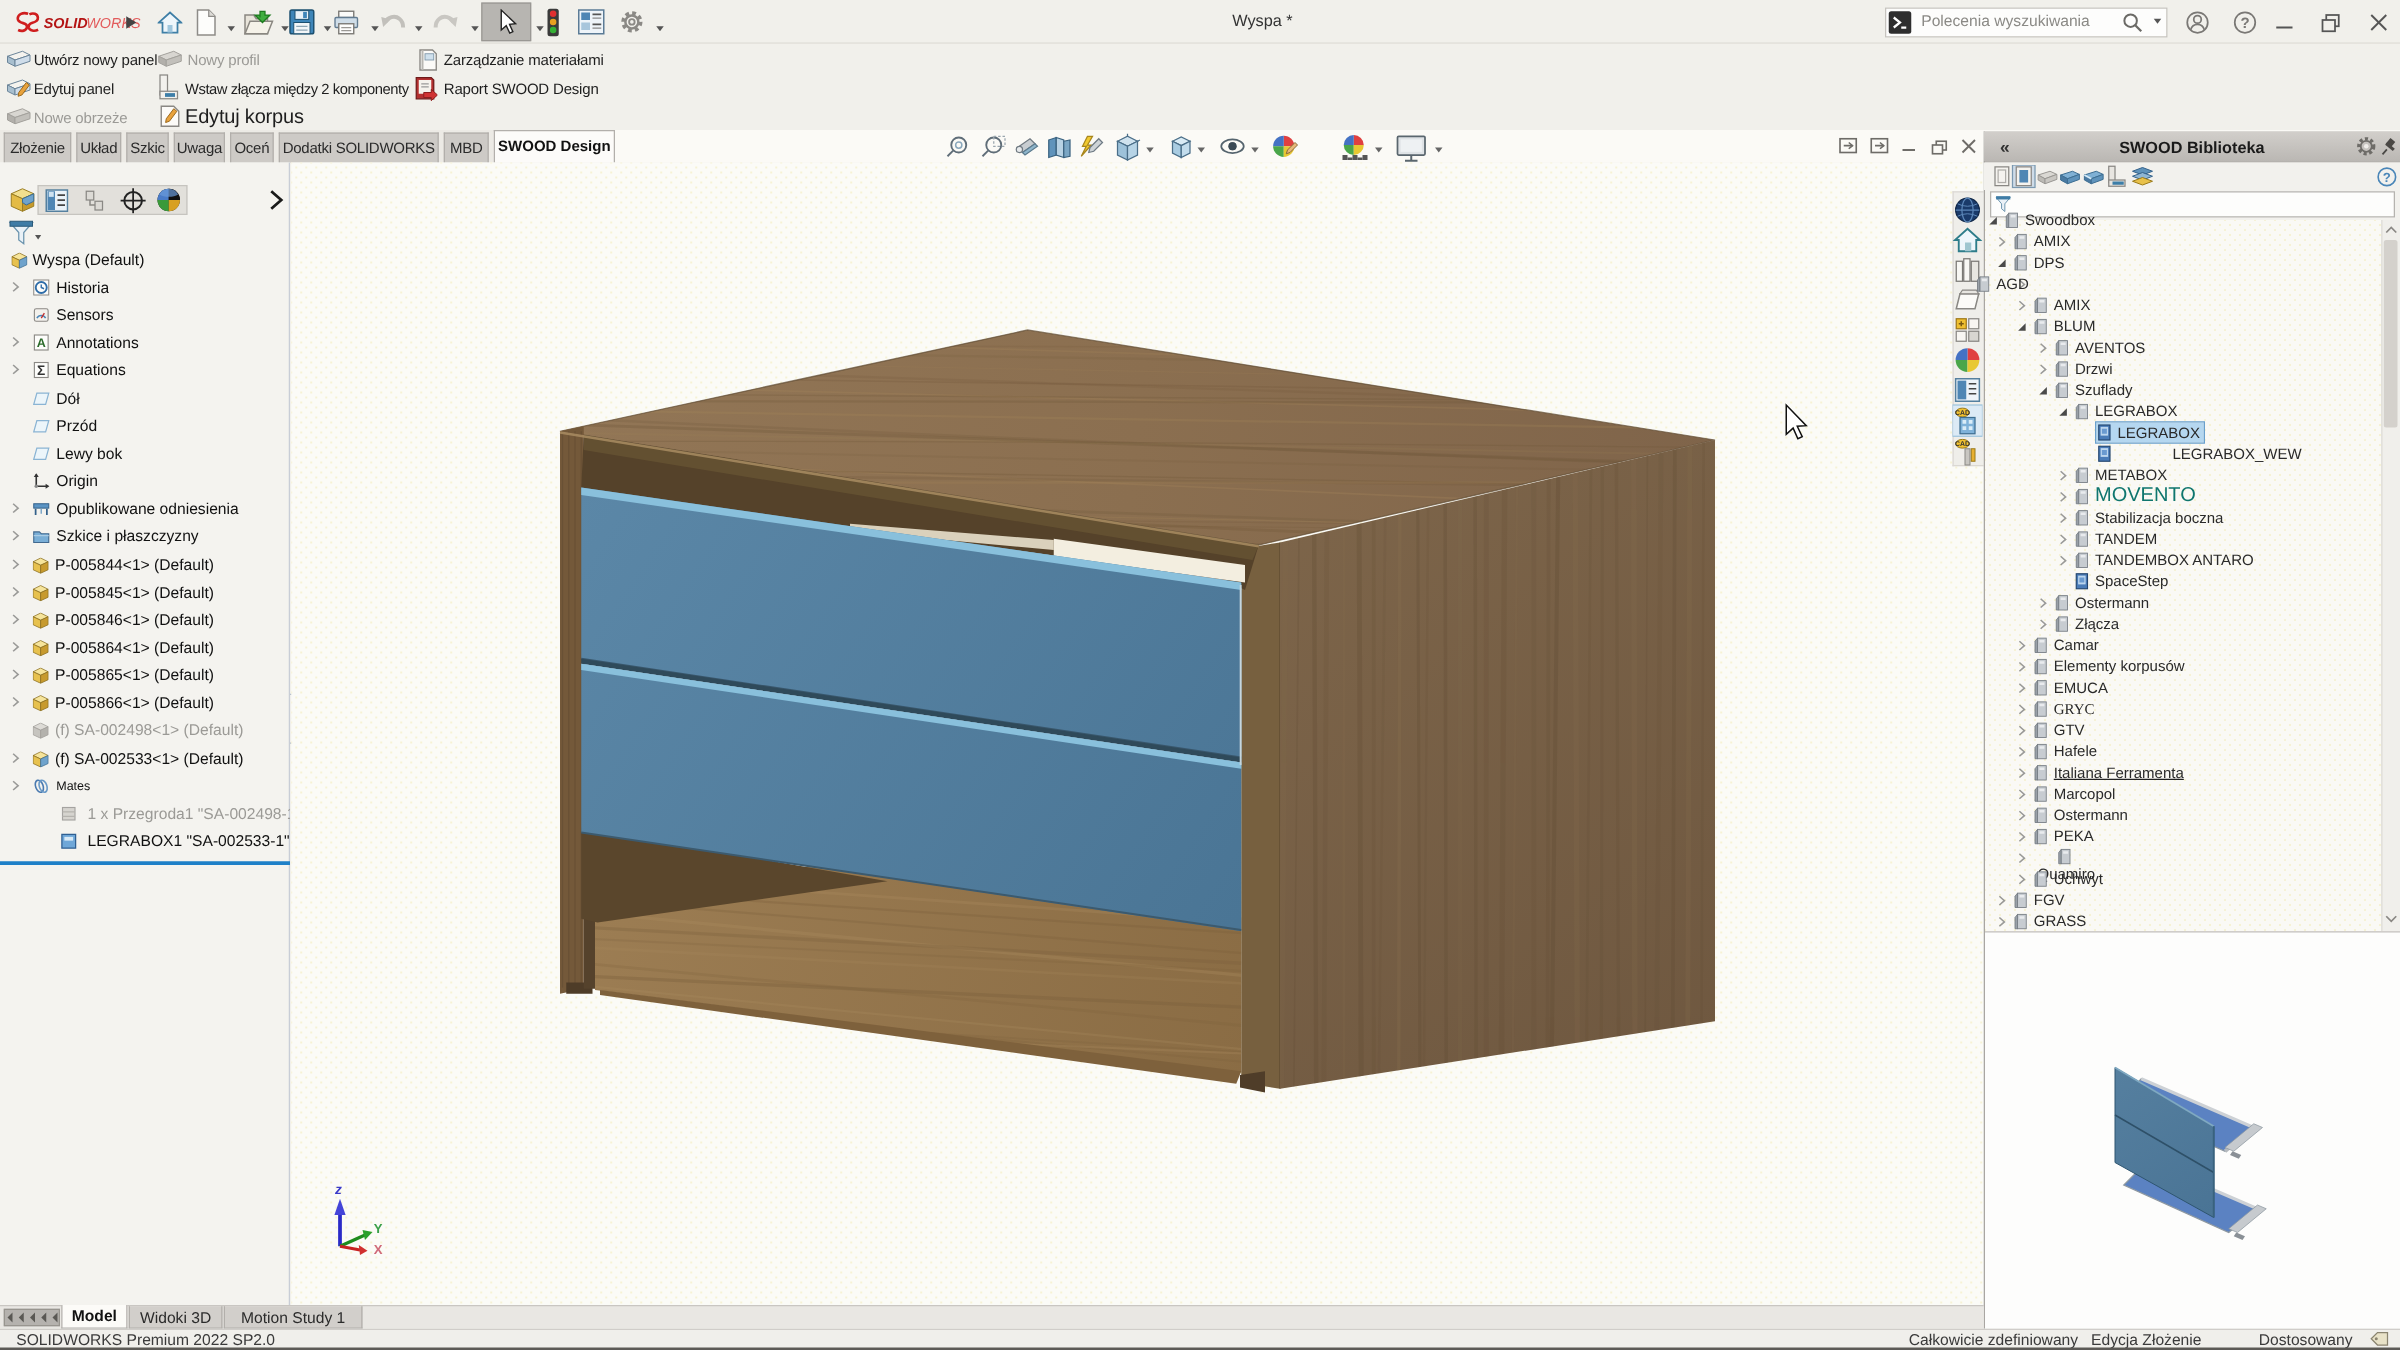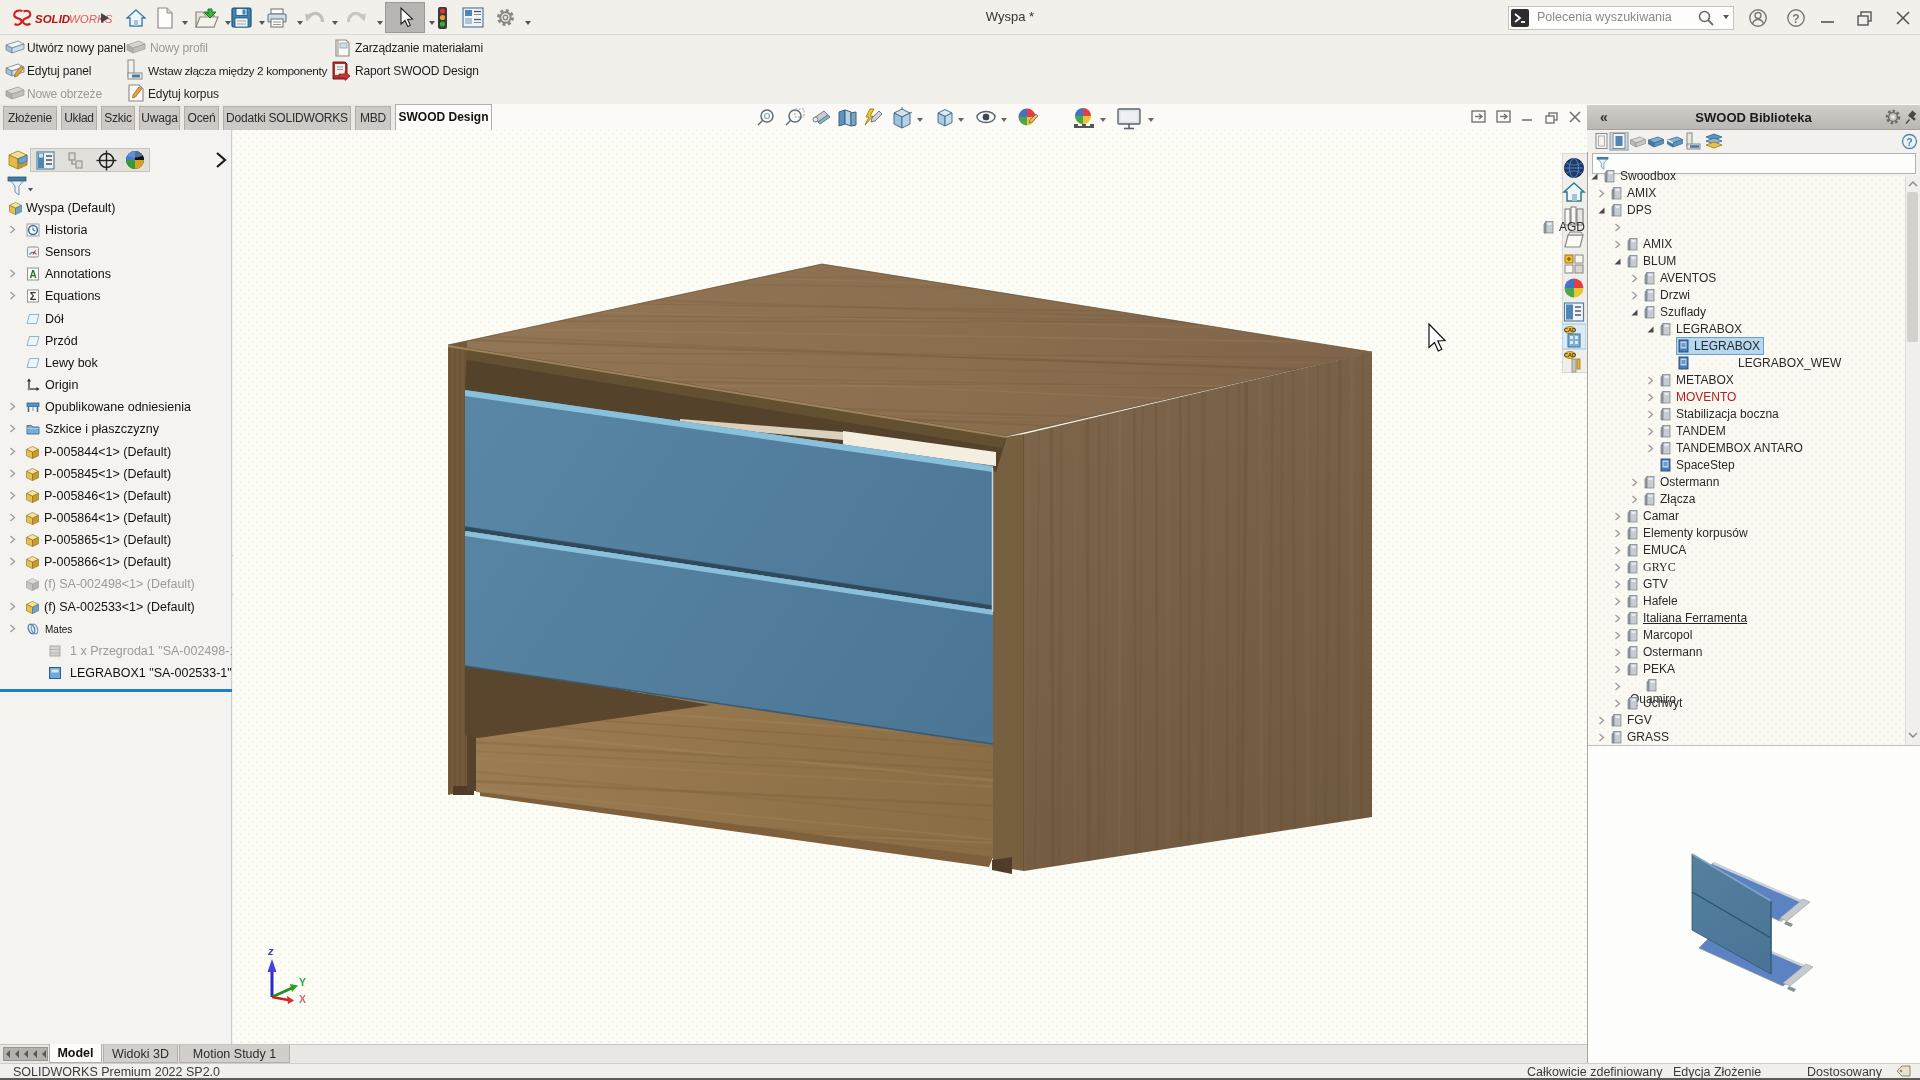--- a/index.html
+++ b/index.html
@@ -187,21 +187,21 @@
 <svg class="abs" style="left:5px;top:85px" width="20" height="17" viewBox="0 0 20 17">
 <polygon points="1,6 13,2 19,5 7,9" fill="#d8d6d1" stroke="#a3a19c" stroke-width="0.8"></polygon>
 <polygon points="1,6 7,9 7,14 1,11" fill="#b2b0ab" stroke="#a3a19c" stroke-width="0.8"></polygon>
 <polygon points="7,9 19,5 19,10 7,14" fill="#c2c0bb" stroke="#a3a19c" stroke-width="0.8"></polygon>
   </svg>
 <div class="row gray" style="left:27px;top:85px;height:17px;font-size:12px;letter-spacing:-0.15px;">Nowe obrzeże</div>
 <svg class="abs" style="left:127px;top:83px" width="18" height="20" viewBox="0 0 18 20">
 <path d="M2,2 L12,2 L16,6 L16,18 L2,18 Z" fill="#fcfbf8" stroke="#8a8884" stroke-width="1.1"></path>
 <polygon points="6,12 12,4 14.5,6 8.5,14 5.5,15" fill="#e8a23c" stroke="#9c6a1e" stroke-width="0.8"></polygon>
   </svg>
-<div class="row" style="left:148px;top:85px;height:17px;font-size:12px;letter-spacing:-0.15px;color:#1e1e1e;">Edytuj korpus</div>
+<div class="row" style="left:148px;top:85px;height:17px;font-size:16px;letter-spacing:-0.15px;color:#1e1e1e;">Edytuj korpus</div>
 <div class="abs" style="left:0;top:104px;width:1920px;height:26px;background:#fbfaf6;"></div>
 <div class="abs" style="left:0;top:104px;width:492px;height:26px;background:#eceae5;"></div>
 <div class="abs" style="left:3px;top:106px;width:54px;height:24px;background:#cdcac6;border:1px solid #b2afab;border-bottom:none;text-align:center;font-size:12px;letter-spacing:-0.2px;color:#2b2b2b;line-height:23px;white-space:nowrap;overflow:hidden;">Złożenie</div>
 <div class="abs" style="left:61px;top:106px;width:36px;height:24px;background:#cdcac6;border:1px solid #b2afab;border-bottom:none;text-align:center;font-size:12px;letter-spacing:-0.2px;color:#2b2b2b;line-height:23px;white-space:nowrap;overflow:hidden;">Układ</div>
 <div class="abs" style="left:101px;top:106px;width:34px;height:24px;background:#cdcac6;border:1px solid #b2afab;border-bottom:none;text-align:center;font-size:12px;letter-spacing:-0.2px;color:#2b2b2b;line-height:23px;white-space:nowrap;overflow:hidden;">Szkic</div>
 <div class="abs" style="left:139px;top:106px;width:41px;height:24px;background:#cdcac6;border:1px solid #b2afab;border-bottom:none;text-align:center;font-size:12px;letter-spacing:-0.2px;color:#2b2b2b;line-height:23px;white-space:nowrap;overflow:hidden;">Uwaga</div>
 <div class="abs" style="left:184px;top:106px;width:35px;height:24px;background:#cdcac6;border:1px solid #b2afab;border-bottom:none;text-align:center;font-size:12px;letter-spacing:-0.2px;color:#2b2b2b;line-height:23px;white-space:nowrap;overflow:hidden;">Oceń</div>
 <div class="abs" style="left:223px;top:106px;width:128px;height:24px;background:#cdcac6;border:1px solid #b2afab;border-bottom:none;text-align:center;font-size:12px;letter-spacing:-0.2px;color:#2b2b2b;line-height:23px;white-space:nowrap;overflow:hidden;">Dodatki SOLIDWORKS</div>
 <div class="abs" style="left:355px;top:106px;width:36px;height:24px;background:#cdcac6;border:1px solid #b2afab;border-bottom:none;text-align:center;font-size:12px;letter-spacing:-0.2px;color:#2b2b2b;line-height:23px;white-space:nowrap;overflow:hidden;">MBD</div>
 <div class="abs" style="left:395px;top:104px;width:97px;height:26px;background:#fcfbf9;border:1px solid #b2afab;border-bottom:none;text-align:center;font-size:12px;font-weight:bold;color:#111;line-height:25px;white-space:nowrap;">SWOOD Design</div>
@@ -916,21 +916,21 @@
       <rect x="4" y="1.5" width="7" height="11.5" fill="#c7ccd1" stroke="#767d84" stroke-width="0.7"></rect>
       <rect x="5.5" y="3" width="4" height="2" fill="#e9ebee"></rect>
     </svg>
     <span style="margin-left:4px;font-size:12px;color:#2a2a2a;">DPS</span>
   </div>
 <span class="abs" style="left:1613px;top:223px">
     <svg width="9" height="9" viewBox="0 0 9 9" style="flex:none">
       <polyline points="2.5,1 6.5,4.5 2.5,8" fill="none" stroke="#9a9a98" stroke-width="1.3"></polyline>
     </svg>
   </span>
-<div class="row" style="left:1542px;top:219px;height:16px;padding-right:3px;">
+<div class="row" style="left:1580px;top:219px;height:16px;padding-right:3px;">
     <svg width="13" height="14" viewBox="0 0 13 14" style="flex:none">
       <polygon points="2,13 2,4 4,1.5 4,13" fill="#9aa1a8" stroke="#767d84" stroke-width="0.7"></polygon>
       <rect x="4" y="1.5" width="7" height="11.5" fill="#c7ccd1" stroke="#767d84" stroke-width="0.7"></rect>
       <rect x="5.5" y="3" width="4" height="2" fill="#e9ebee"></rect>
     </svg>
     <span style="margin-left:4px;font-size:12px;color:#2a2a2a;">AGD</span>
   </div>
 <span class="abs" style="left:1613px;top:240px">
     <svg width="9" height="9" viewBox="0 0 9 9" style="flex:none">
       <polyline points="2.5,1 6.5,4.5 2.5,8" fill="none" stroke="#9a9a98" stroke-width="1.3"></polyline>
@@ -1042,21 +1042,21 @@
     <svg width="9" height="9" viewBox="0 0 9 9" style="flex:none">
       <polyline points="2.5,1 6.5,4.5 2.5,8" fill="none" stroke="#9a9a98" stroke-width="1.3"></polyline>
     </svg>
   </span>
 <div class="row" style="left:1659px;top:389px;height:16px;padding-right:3px;">
     <svg width="13" height="14" viewBox="0 0 13 14" style="flex:none">
       <polygon points="2,13 2,4 4,1.5 4,13" fill="#9aa1a8" stroke="#767d84" stroke-width="0.7"></polygon>
       <rect x="4" y="1.5" width="7" height="11.5" fill="#c7ccd1" stroke="#767d84" stroke-width="0.7"></rect>
       <rect x="5.5" y="3" width="4" height="2" fill="#e9ebee"></rect>
     </svg>
-    <span style="margin-left:4px;font-size:12px;color:#b91c1c;">MOVENTO</span>
+    <span style="margin-left:4px;font-size:16px;color:#0f766e;">MOVENTO</span>
   </div>
 <span class="abs" style="left:1646px;top:410px">
     <svg width="9" height="9" viewBox="0 0 9 9" style="flex:none">
       <polyline points="2.5,1 6.5,4.5 2.5,8" fill="none" stroke="#9a9a98" stroke-width="1.3"></polyline>
     </svg>
   </span>
 <div class="row" style="left:1659px;top:406px;height:16px;padding-right:3px;">
     <svg width="13" height="14" viewBox="0 0 13 14" style="flex:none">
       <polygon points="2,13 2,4 4,1.5 4,13" fill="#9aa1a8" stroke="#767d84" stroke-width="0.7"></polygon>
       <rect x="4" y="1.5" width="7" height="11.5" fill="#c7ccd1" stroke="#767d84" stroke-width="0.7"></rect>

